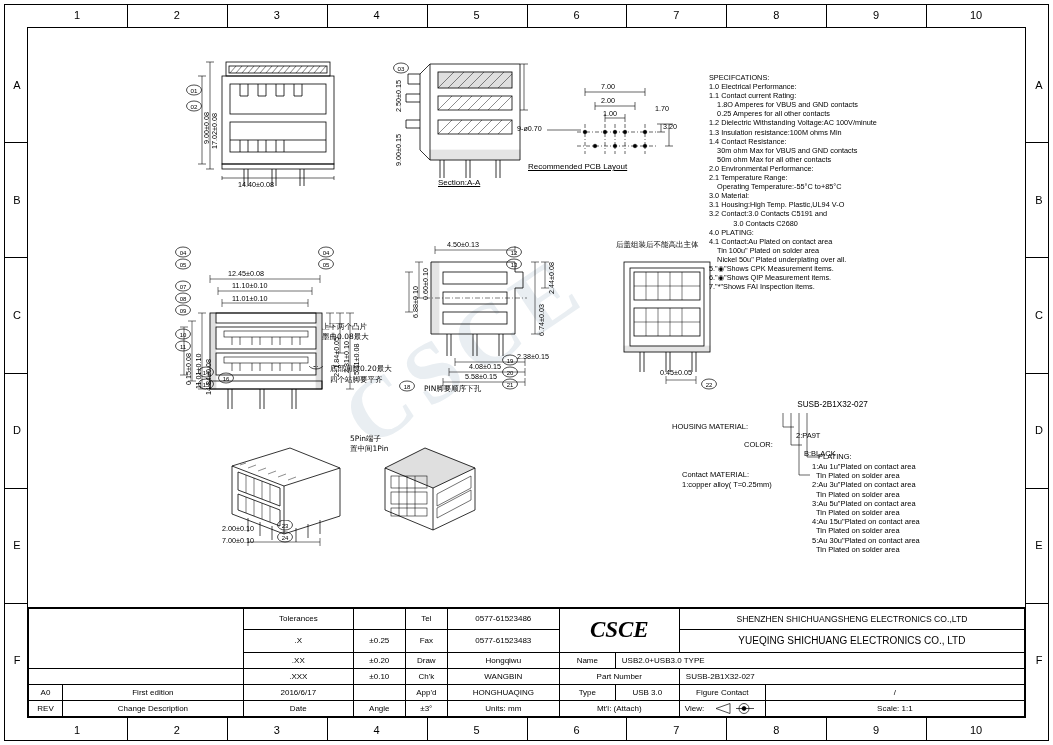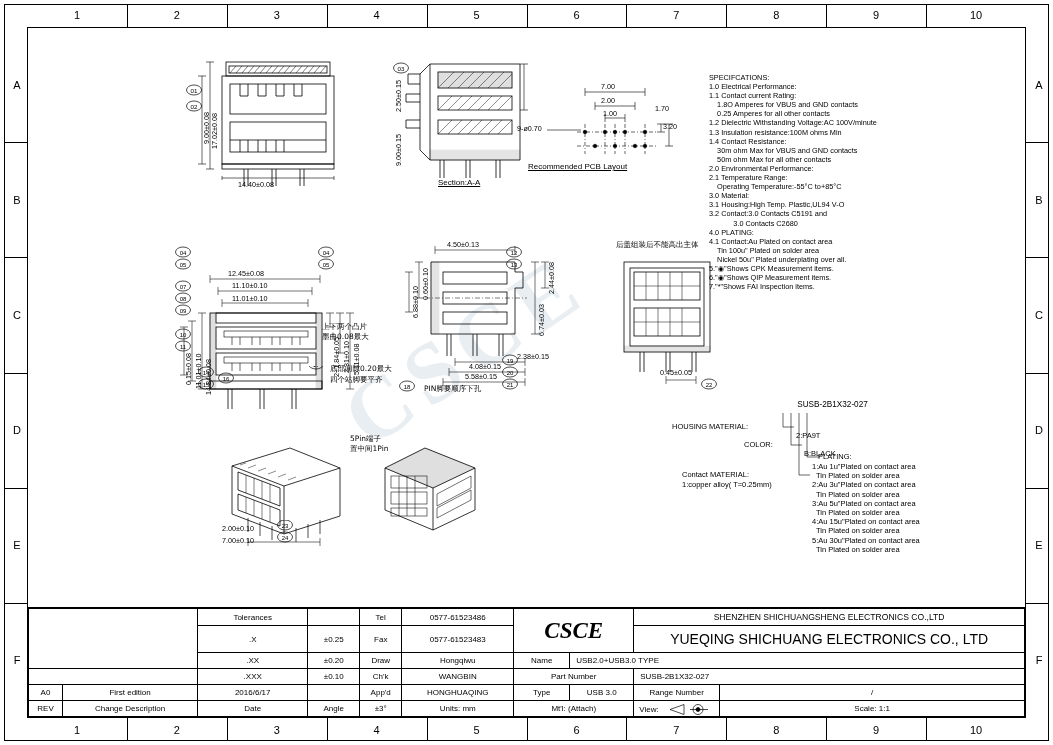--- a/index.html
+++ b/index.html
@@ -99,21 +99,21 @@
     vertical-align:middle;
     white-space:nowrap;
   }
   .tb-left { text-align:left !important; padding-left:6px !important; }
   .csce-logo {
     font-size:23px; font-weight:bold; font-style:italic;
     font-family:"Liberation Serif", serif;
     letter-spacing:0px;
   }
   .co1 { font-size:8.6px; }
-  .co2 { font-size:14px;margin-left:12px; }
+  .co2 { font-size:10px;margin-left:12px; }
 
   
   .view-sym { display:inline-block; position:relative; width:50px; height:11px; vertical-align:middle; }
 
   svg { display:block; }
 </style>
 </head>
 <body>
 
 <div id="sheet">
@@ -853,21 +853,21 @@
         <td style="width:34px;">A0</td>
         <td>First edition</td>
         <td>2016/6/17</td>
         <td style="position:relative;">
           <span style="visibility:hidden">.XXX</span>
         </td>
         <td>App'd</td>
         <td>HONGHUAQING</td>
         <td>Type</td>
         <td style="width:64px;">USB 3.0</td>
-        <td style="width:86px;">Range Number</td>
+        <td style="width:86px;">Figure Contact</td>
         <td colspan="2">/</td>
       </tr>
       <tr>
         <td>REV</td>
         <td>Change Description</td>
         <td>Date</td>
         <td>Angle</td>
         <td>±3°</td>
         <td>
           <span>Units:</span>

